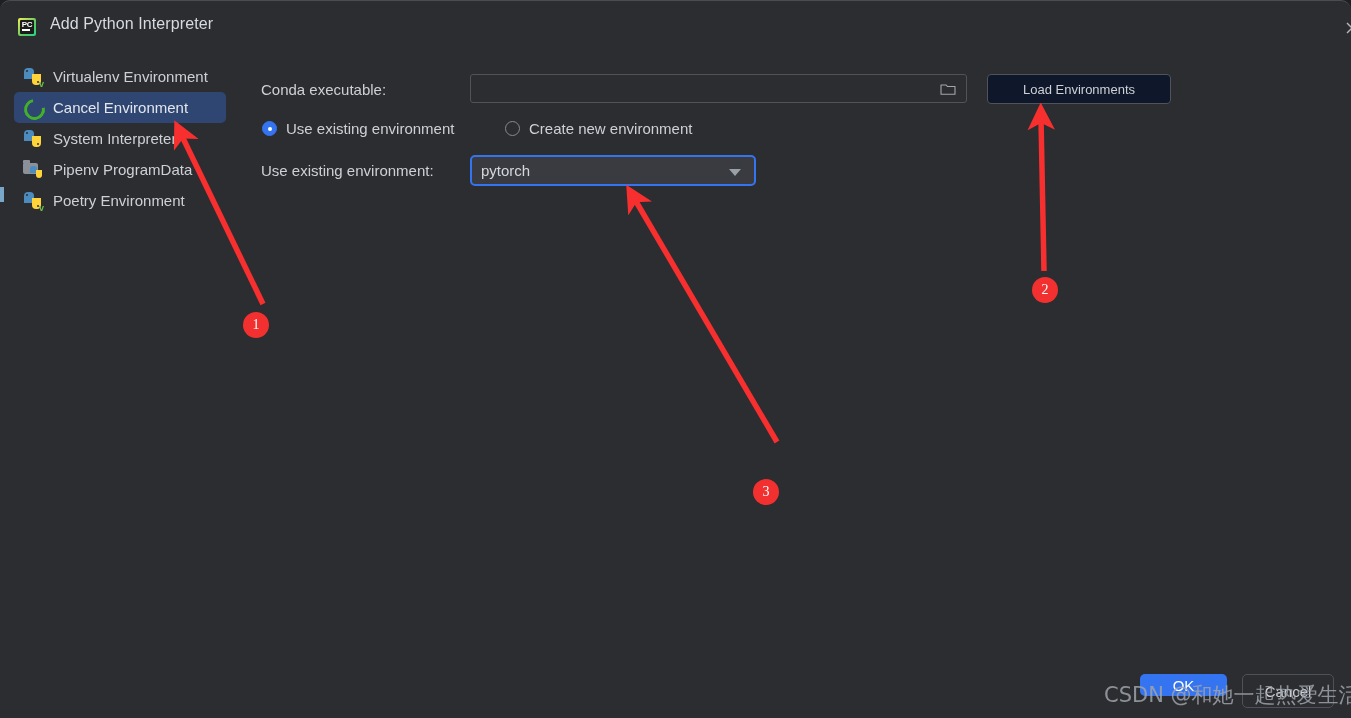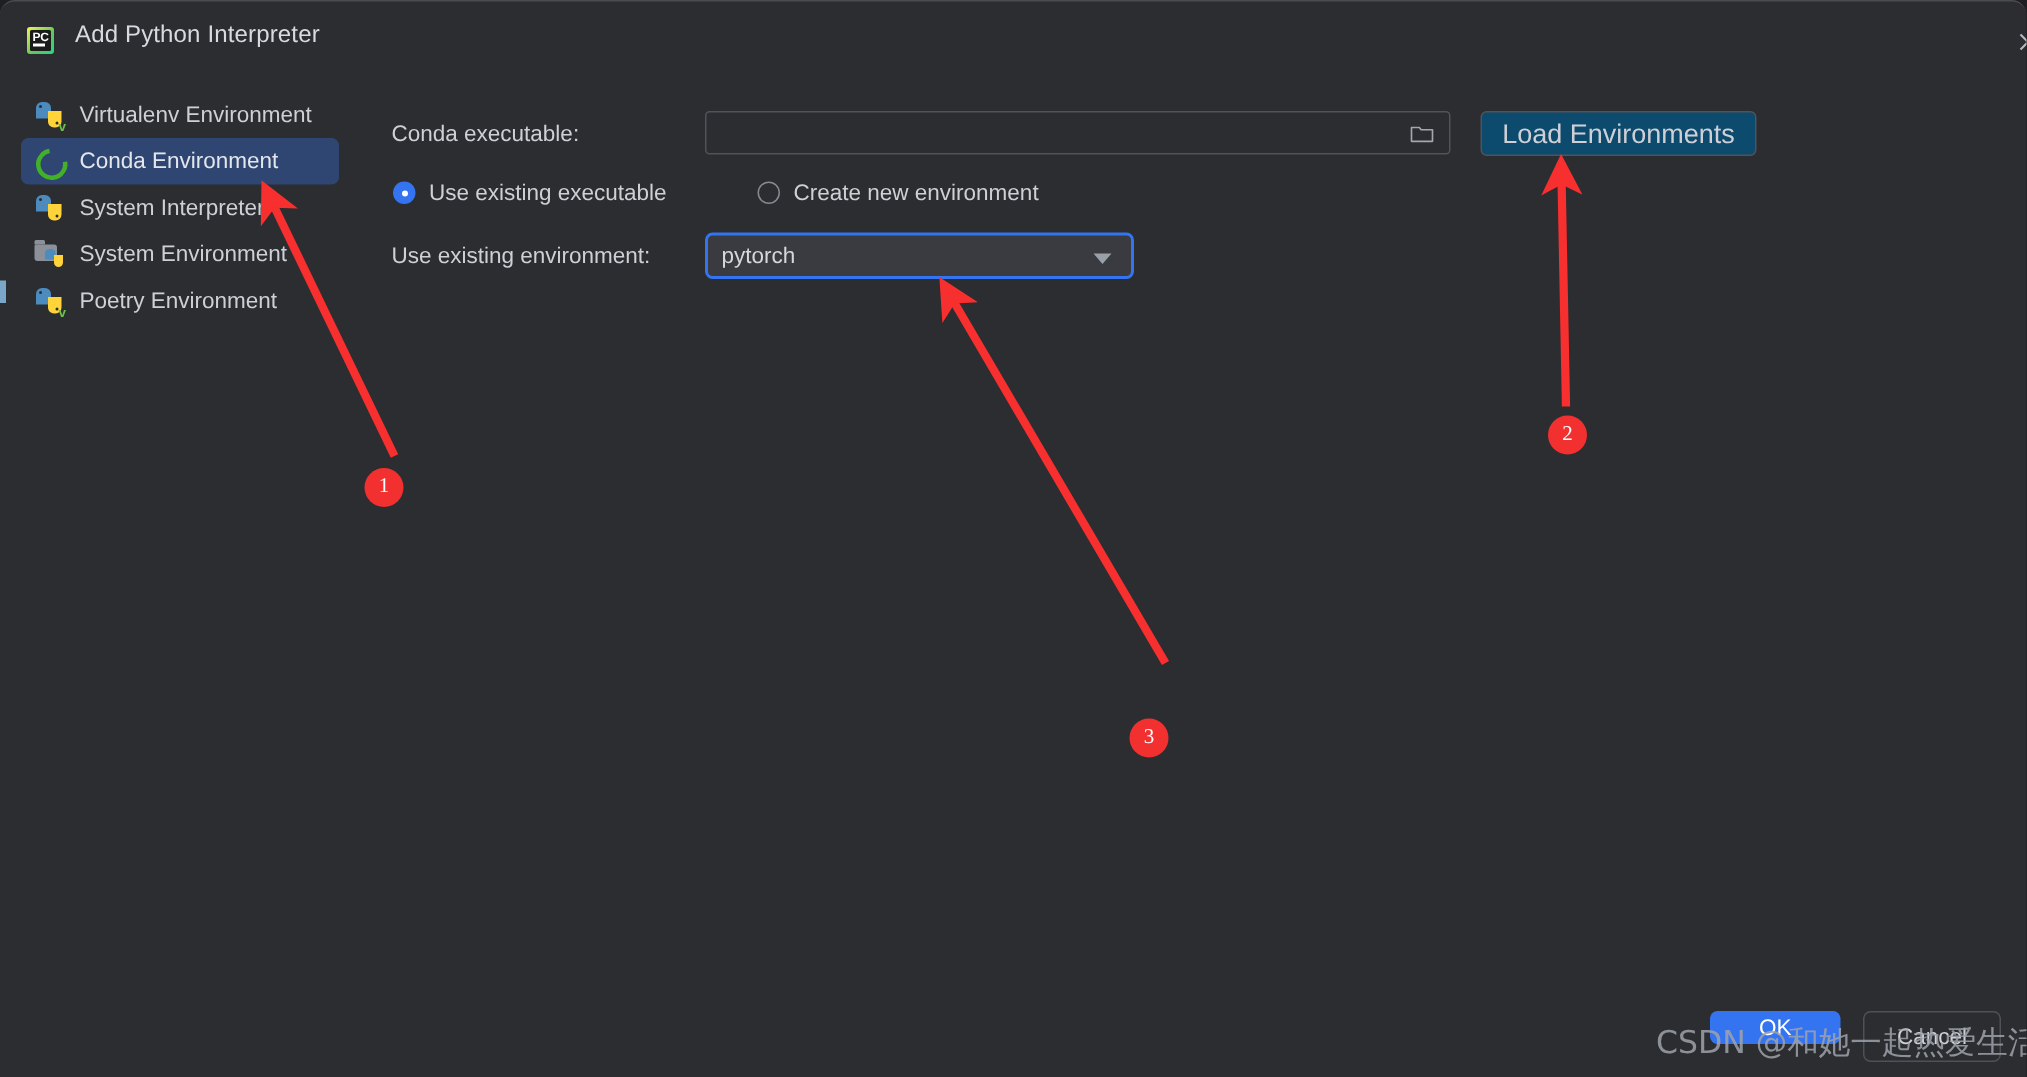--- a/index.html
+++ b/index.html
@@ -185,26 +185,26 @@
   #browse-icon {
     position:absolute; right:10px; top:7px;
     width:16px; height:14px;
     cursor:pointer;
   }
 
   #load-env-button {
     position: absolute;
     left: 987px; top: 73px;
     width: 184px; height: 30px;
-    background: #0c4a6e;
+    background: #0f172a;
     border: 1px solid #50535a;
     border-radius: 4px;
     box-sizing: border-box;
     color: #ced0d6;
-    font-size: 18px;
+    font-size: 13px;
     font-family: "Liberation Sans", sans-serif;
     cursor: pointer;
     display:flex; align-items:center; justify-content:center;
   }
 
   .radio-row { position:absolute; top:119px; display:flex; align-items:center; cursor:pointer; }
   #radio-use-existing { left: 262px; }
   #radio-create-new  { left: 505px; }
   .radio-mark {
     width: 15px; height: 15px;
@@ -335,21 +335,21 @@
           </div>
         <div class="vbadge">v</div>
       </div>
       <div class="side-label">Virtualenv Environment</div>
     </div>
 
     <div class="side-item selected">
       <div class="side-icon">
         <div class="conda-ring"></div>
       </div>
-      <div class="side-label">Conda Environment</div>
+      <div class="side-label">Cancel Environment</div>
     </div>
 
     <div class="side-item">
       <div class="side-icon">
         <div class="pylogo">
             <div class="b1"></div>
             <div class="b2"></div>
             <div class="d1"></div>
             <div class="d2"></div>
           </div>
@@ -358,21 +358,21 @@
     </div>
 
     <div class="side-item">
       <div class="side-icon">
         <div class="folder"></div>
         <div class="pylogo" style="left:7px;top:6px;width:12px;height:12px;">
           <div class="b1" style="width:6.5px;height:7.5px;border-radius:3px 3px 0 0;"></div>
           <div class="b2" style="width:6.5px;height:7.5px;border-radius:0 0 3px 3px;"></div>
         </div>
       </div>
-      <div class="side-label">System Environment</div>
+      <div class="side-label">Pipenv ProgramData</div>
     </div>
 
     <div class="side-item">
       <div class="side-icon">
         <div class="pylogo">
             <div class="b1"></div>
             <div class="b2"></div>
             <div class="d1"></div>
             <div class="d2"></div>
           </div>
@@ -394,21 +394,21 @@
         <svg width="16" height="14" viewBox="0 0 16 14">
           <path d="M1 3 L1 12.2 L15 12.2 L15 4.5 L7.4 4.5 L6.2 3 Z" fill="none" stroke="#a3a7ae" stroke-width="1.1" stroke-linejoin="round"></path>
         </svg>
       </div>
     </div>
 
     <button id="load-env-button">Load Environments</button>
 
     <div class="radio-row" id="radio-use-existing">
       <span class="radio-mark on"></span>
-      <span class="radio-text">Use existing executable</span>
+      <span class="radio-text">Use existing environment</span>
     </div>
 
     <div class="radio-row" id="radio-create-new">
       <span class="radio-mark off"></span>
       <span class="radio-text">Create new environment</span>
     </div>
 
     <div class="form-label" id="label-use-existing">Use existing environment:</div>
 
     <div id="env-combo">

